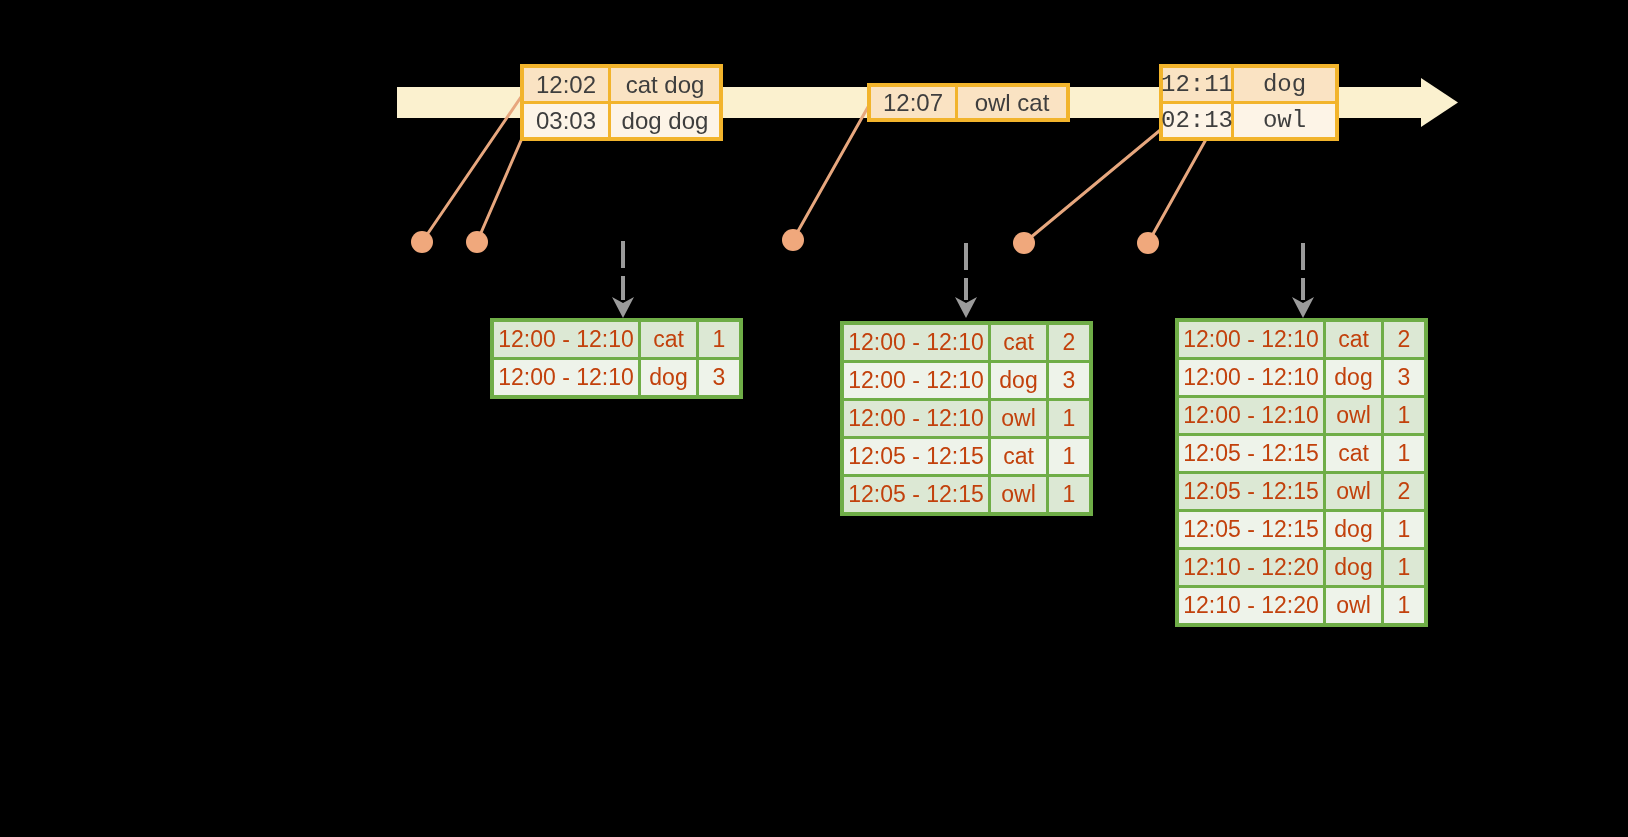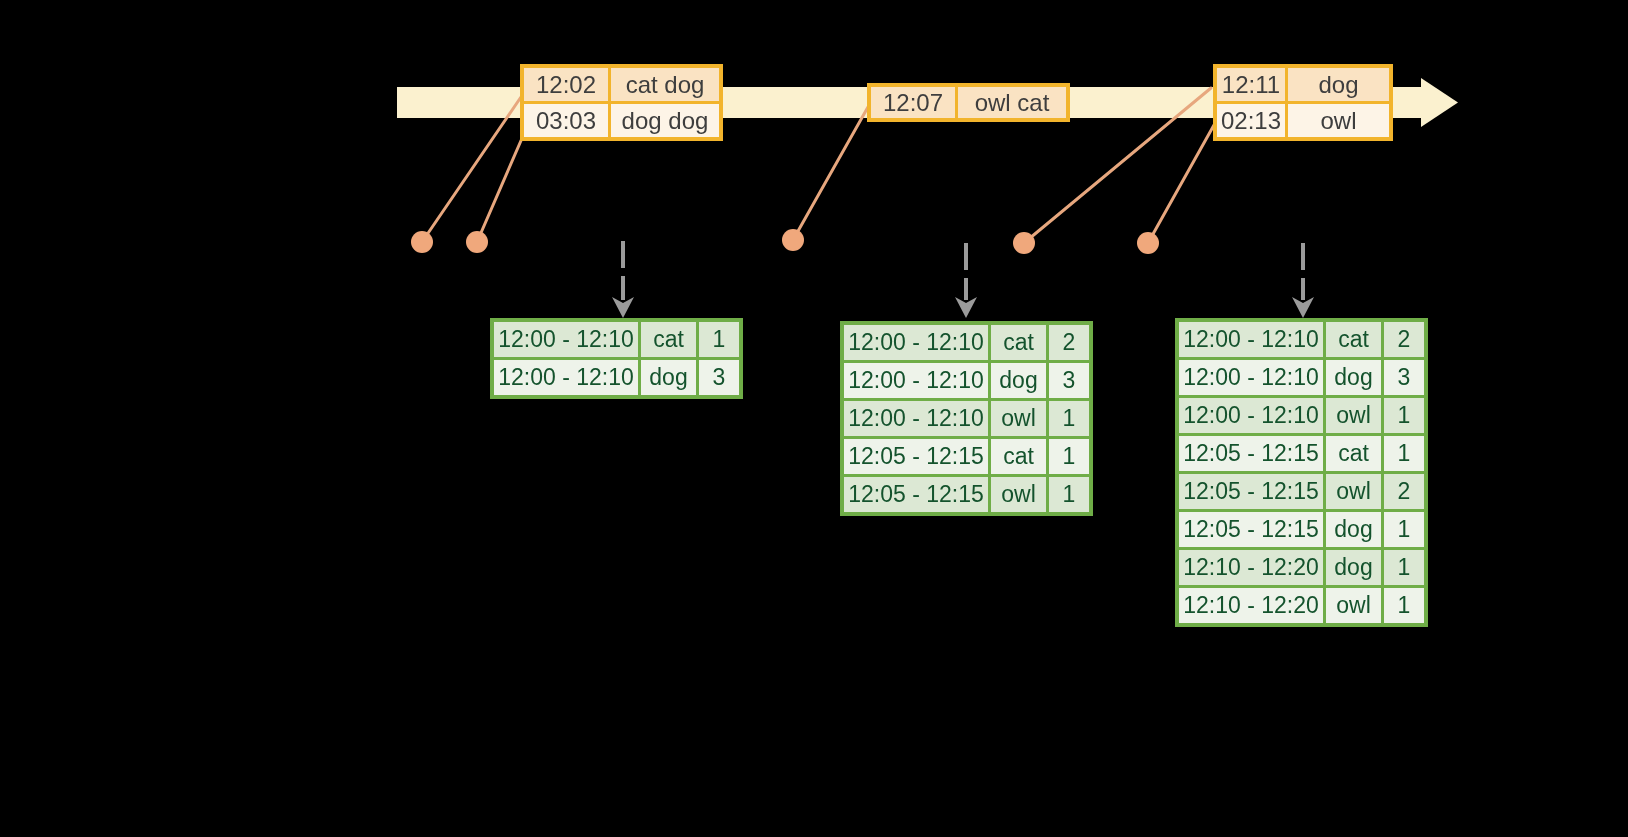--- a/index.html
+++ b/index.html
@@ -12,21 +12,21 @@
                padding:4px;box-sizing:content-box;}
   .event-table .cell{display:flex;align-items:center;justify-content:center;
                      font-size:24px;color:#3e3e3e;white-space:nowrap;}
   .event-table .cell.dark{background:var(--peach-dark);}
   .event-table .cell.light{background:var(--peach-light);}
 
   
   .result-table{position:absolute;z-index:2;background:var(--green);display:grid;gap:3px;
                 padding:4px;grid-template-columns:144px 55px 40px;box-sizing:content-box;}
   .result-table .cell{display:flex;align-items:center;justify-content:center;height:35px;
-                      font-size:23px;color:#14532d;white-space:nowrap;}
+                      font-size:23px;color:#c2410c;white-space:nowrap;}
   .result-table .cell.dark{background:var(--sage-dark);}
   .result-table .cell.light{background:var(--sage-light);}
 </style>
 </head>
 <body>
 
 <div id="stage">
 
   <svg id="overlay" viewBox="0 0 1628 837" xmlns="http://www.w3.org/2000/svg">
 
@@ -64,21 +64,21 @@
       <div class="cell words dark">cat dog</div>
       <div class="cell time light">03:03</div>
       <div class="cell words light">dog dog</div>
     </div>
 
   <div class="event-table" style="left:867px;top:83px;grid-template-columns:84px 108px;grid-auto-rows:31px;">
       <div class="cell time dark">12:07</div>
       <div class="cell words dark">owl cat</div>
     </div>
 
-  <div class="event-table" style="left:1213px;top:64px;grid-template-columns:68px 101px;grid-auto-rows:33px;">
+  <div class="event-table" style="left:1159px;top:64px;grid-template-columns:68px 101px;grid-auto-rows:33px;font-family:Liberation Mono, monospace;">
       <div class="cell time dark">12:11</div>
       <div class="cell words dark">dog</div>
       <div class="cell time light">02:13</div>
       <div class="cell words light">owl</div>
     </div>
 
   <div class="result-table" style="left:490px;top:318px;">
       <div class="cell window dark">12:00 - 12:10</div>
       <div class="cell word dark">cat</div>
       <div class="cell count dark">1</div>

